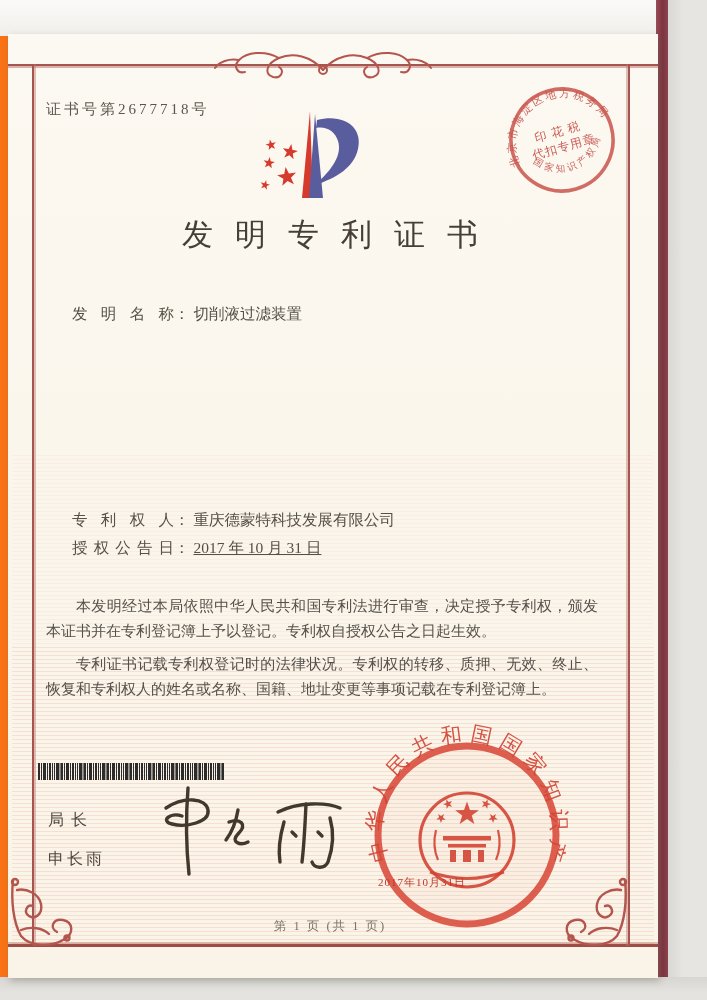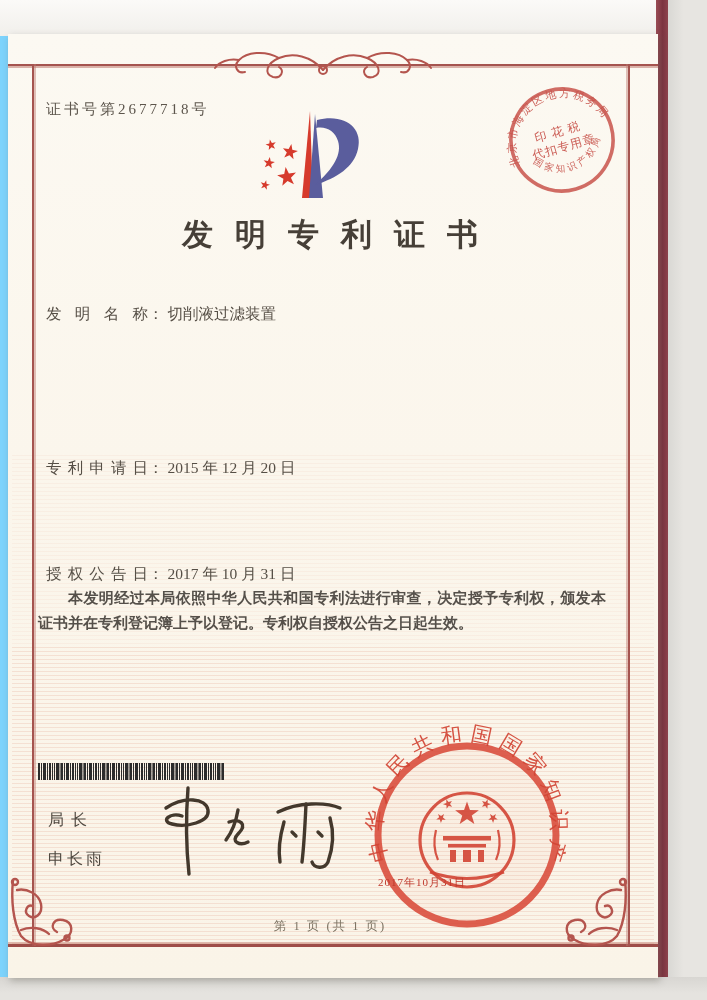--- a/index.html
+++ b/index.html
@@ -1,17 +1,17 @@
 <!DOCTYPE html>
 <html><head>
 <meta charset="utf-8">
 <style>
   html,body{margin:0;padding:0;}
   body{width:707px;height:1000px;background:#e9e7e3;font-family:"Liberation Serif","DejaVu Serif",serif;}
-  .screen{position:relative;width:707px;height:1000px;overflow:hidden;background:#7dd3fc;}
+  .screen{position:relative;width:707px;height:1000px;overflow:hidden;background:#f97316;}
   .scan-top{position:absolute;left:0;top:0;width:707px;height:36px;background:linear-gradient(180deg,#fbfaf8 0%,#f1efeb 100%);}
   .scan-right{position:absolute;left:668px;top:0;width:39px;height:1000px;background:linear-gradient(90deg,#d9d8d4 0%,#e7e5e1 40%);}
   .scan-bottom{position:absolute;left:0;top:977px;width:707px;height:23px;background:linear-gradient(180deg,#d8d6d2 0%,#e5e3df 70%);}
   .spine{position:absolute;left:656px;top:0;width:12px;height:977px;background:linear-gradient(90deg,#9a4c55 0%,#7c3440 55%,#8e434d 100%);}
 
   .page{position:absolute;left:8px;top:34px;width:650px;height:944px;background:linear-gradient(180deg,#fcf9f2 0%,#fbf6ec 45%,#faf4e8 100%);box-shadow:2px 3px 7px rgba(90,85,75,.35);}
 
   
   .guilloche{position:absolute;left:4px;width:642px;background:repeating-linear-gradient(0deg,rgba(221,146,122,.14) 0 1px,rgba(0,0,0,0) 1px 4px);}
   .guilloche.light{top:420px;height:190px;opacity:.55;}
@@ -23,29 +23,29 @@
   .rule-left{position:absolute;left:24px;top:30px;width:2px;height:882px;background:#a5544f;box-shadow:2px 0 0 rgba(190,120,110,.45);}
   .rule-right{position:absolute;left:620px;top:30px;width:2px;height:882px;background:#a5544f;box-shadow:-2px 0 0 rgba(190,120,110,.45);}
   .ornament-top{position:absolute;left:205px;top:12px;width:220px;height:38px;}
   .flourish{position:absolute;width:80px;height:68px;}
   .flourish.bl{left:1px;top:844px;}
   .flourish.br{left:541px;top:844px;transform:scaleX(-1);}
 
   .cert-number{position:absolute;left:38px;top:66px;font-size:15px;letter-spacing:3px;color:#5d564d;}
 
   .logo{position:absolute;left:245px;top:76px;}
-  .title{position:absolute;left:24px;top:180px;width:596px;text-align:center;font-size:31px;font-weight:700;letter-spacing:22px;text-indent:22px;color:#463f37;}
+  .title{position:absolute;left:24px;top:180px;width:596px;text-align:center;font-size:31px;font-weight:400;letter-spacing:22px;text-indent:22px;color:#463f37;}
 
   .field-row{position:absolute;left:38px;height:22px;font-size:15.5px;color:#564f46;white-space:nowrap;}
-  .flabel{display:inline-block;width:102px;text-align-last:justify;text-align:justify;}
+  .flabel{display:inline-block;width:102px;text-align-last:justify;text-align:justify;margin-left:26px;}
   .fcolon{display:inline-block;margin-right:4px;}
-  .r0{top:270px;} .r1{top:322px;} .r2{top:373px;} .r3{top:424px;} .r4{top:476px;} .r5{top:530px;}
+  .r0{top:270px;} .r1{top:322px;} .r2{top:373px;} .r3{top:424px;} .r4{top:476px;} .r5{top:504px;text-decoration:underline;}
 
   .paras{position:absolute;left:30px;top:552px;width:568px;font-size:15px;line-height:25px;color:#55504a;text-align:justify;}
-  .paras p{margin:0;text-indent:2em;font-weight:bold;}
+  .paras p{margin:8px;text-indent:2em;}
 
   .barcode{position:absolute;left:30px;top:729px;}
 
   .director{position:absolute;left:40px;top:776px;color:#4f4840;font-size:16px;}
   .director .d-title{letter-spacing:7px;}
   .director .d-name{margin-top:18px;letter-spacing:3px;}
   .signature{position:absolute;left:118px;top:740px;}
 
   .seal{position:absolute;left:362px;top:704px;width:194px;height:194px;}
   .seal-date{position:absolute;left:370px;top:841px;width:170px;font-size:11px;letter-spacing:1px;color:#bf392d;white-space:nowrap;}
@@ -128,29 +128,30 @@
           <use href="#st" transform="translate(12,75) scale(0.5) rotate(14)"></use>
         </g>
       </svg>
     </div>
 
     <div class="title">发明专利证书</div>
 
     <div class="field-row r0">
       <span class="flabel">发明名称</span><span class="fcolon">：</span><span>切削液过滤装置</span>
     </div>
-    <div class="field-row r3">
-      <span class="flabel">专利申请日</span><span class="fcolon">：</span><span>2015 年 12 月 20 日</span>
+    <div class="field-row r4">
+      <span class="flabel">专利权人</span><span class="fcolon">：</span><span>重庆德蒙特科技发展有限公司</span>
     </div>
     <div class="field-row r5">
       <span class="flabel">授权公告日</span><span class="fcolon">：</span><span>2017 年 10 月 31 日</span>
     </div>
 
     <div class="paras">
       <p>本发明经过本局依照中华人民共和国专利法进行审查，决定授予专利权，颁发本证书并在专利登记簿上予以登记。专利权自授权公告之日起生效。</p>
+      <p>专利证书记载专利权登记时的法律状况。专利权的转移、质押、无效、终止、恢复和专利权人的姓名或名称、国籍、地址变更等事项记载在专利登记簿上。</p>
     </div>
 
     <div class="barcode">
       <svg width="186" height="17" viewBox="0 0 186 17">
         <defs>
           <pattern id="bc" width="23" height="17" patternUnits="userSpaceOnUse">
             <rect x="0" y="0" width="2" height="17" fill="#2c2c2c"></rect>
             <rect x="3" y="0" width="1" height="17" fill="#2c2c2c"></rect>
             <rect x="5" y="0" width="3" height="17" fill="#2c2c2c"></rect>
             <rect x="9" y="0" width="1" height="17" fill="#2c2c2c"></rect>

